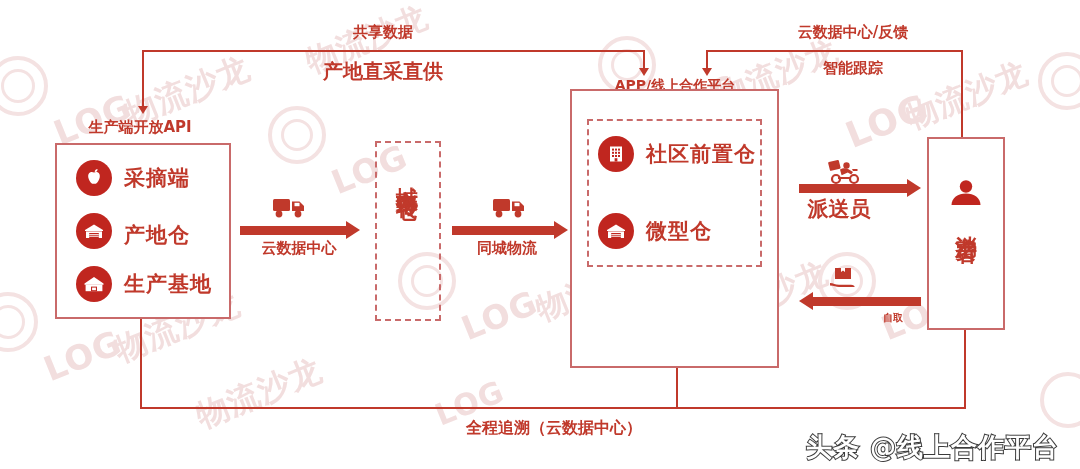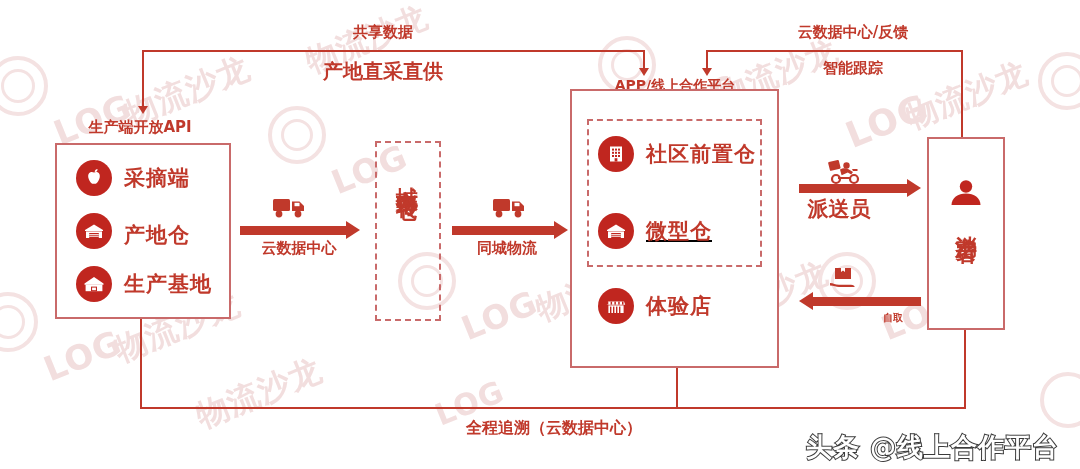--- a/index.html
+++ b/index.html
@@ -307,51 +307,33 @@
           <rect x="14" y="9.8" width="2" height="2" fill="#c0261f"></rect>
           <rect x="8" y="13" width="2" height="2" fill="#c0261f"></rect>
           <rect x="11" y="13" width="2" height="2" fill="#c0261f"></rect>
           <rect x="14" y="13" width="2" height="2" fill="#c0261f"></rect>
           <rect x="10.6" y="16.2" width="2.8" height="3.3" fill="#c0261f"></rect>
         </svg>
       </span>
       <span class="node-label">社区前置仓</span>
     </div>
 
-    <div class="node-row" style="left:598px; top:213px;text-decoration:underline;">
+    <div class="node-row" style="left:598px; top:213px;">
       <span class="icon-circle">
         <svg width="24" height="24" viewBox="0 0 24 24">
           <path d="M3 11 12 5.5 21 11v1H3z" fill="#fff"></path>
           <rect x="4" y="12.4" width="16" height="6.6" fill="#fff"></rect>
           <rect x="7.2" y="14" width="9.6" height="5" fill="#c0261f"></rect>
           <rect x="7.2" y="15.2" width="9.6" height="0.9" fill="#fff"></rect>
           <rect x="7.2" y="16.8" width="9.6" height="0.9" fill="#fff"></rect>
         </svg>
       </span>
       <span class="node-label">微型仓</span>
     </div>
 
-    <div class="node-row" style="left:598px; top:288px;">
-      <span class="icon-circle">
-        <svg width="24" height="24" viewBox="0 0 24 24">
-          <path d="M4 7.5h16l1.2 3.2H2.8z" fill="#fff"></path>
-          <rect x="4.4" y="11.4" width="15.2" height="7.6" fill="#fff"></rect>
-          <rect x="6" y="12.6" width="1.4" height="6.4" fill="#c0261f"></rect>
-          <rect x="9" y="12.6" width="1.4" height="6.4" fill="#c0261f"></rect>
-          <rect x="12" y="12.6" width="1.4" height="6.4" fill="#c0261f"></rect>
-          <rect x="15" y="12.6" width="1.4" height="6.4" fill="#c0261f"></rect>
-          <rect x="2.8" y="7.6" width="1.5" height="3" fill="#c0261f"></rect>
-          <rect x="6.6" y="7.6" width="1.5" height="3" fill="#c0261f"></rect>
-          <rect x="10.4" y="7.6" width="1.5" height="3" fill="#c0261f"></rect>
-          <rect x="14.2" y="7.6" width="1.5" height="3" fill="#c0261f"></rect>
-          <rect x="18" y="7.6" width="1.5" height="3" fill="#c0261f"></rect>
-        </svg>
-      </span>
-      <span class="node-label">体验店</span>
-    </div>
 
     <div class="glyph" style="left:824px; top:158px;">
       <svg width="42" height="28" viewBox="0 0 42 28">
         <rect x="5" y="3" width="11" height="9" rx="1" fill="#c0392b" transform="rotate(-14 10 8)"></rect>
         <circle cx="22.5" cy="7.5" r="3.2" fill="#c0392b"></circle>
         <path d="M16 11.5c2.5-1.5 6.5-1.8 9 0l4 2.5-1.8 2.6-3.4-2.2-6.2 2.8z" fill="#c0392b"></path>
         <path d="M28 11h5.5v2H29z" fill="#c0392b"></path>
         <circle cx="12" cy="21" r="4" fill="none" stroke="#c0392b" stroke-width="2.2"></circle>
         <circle cx="30" cy="21" r="4" fill="none" stroke="#c0392b" stroke-width="2.2"></circle>
         <path d="M14 20h13" stroke="#c0392b" stroke-width="2"></path>

